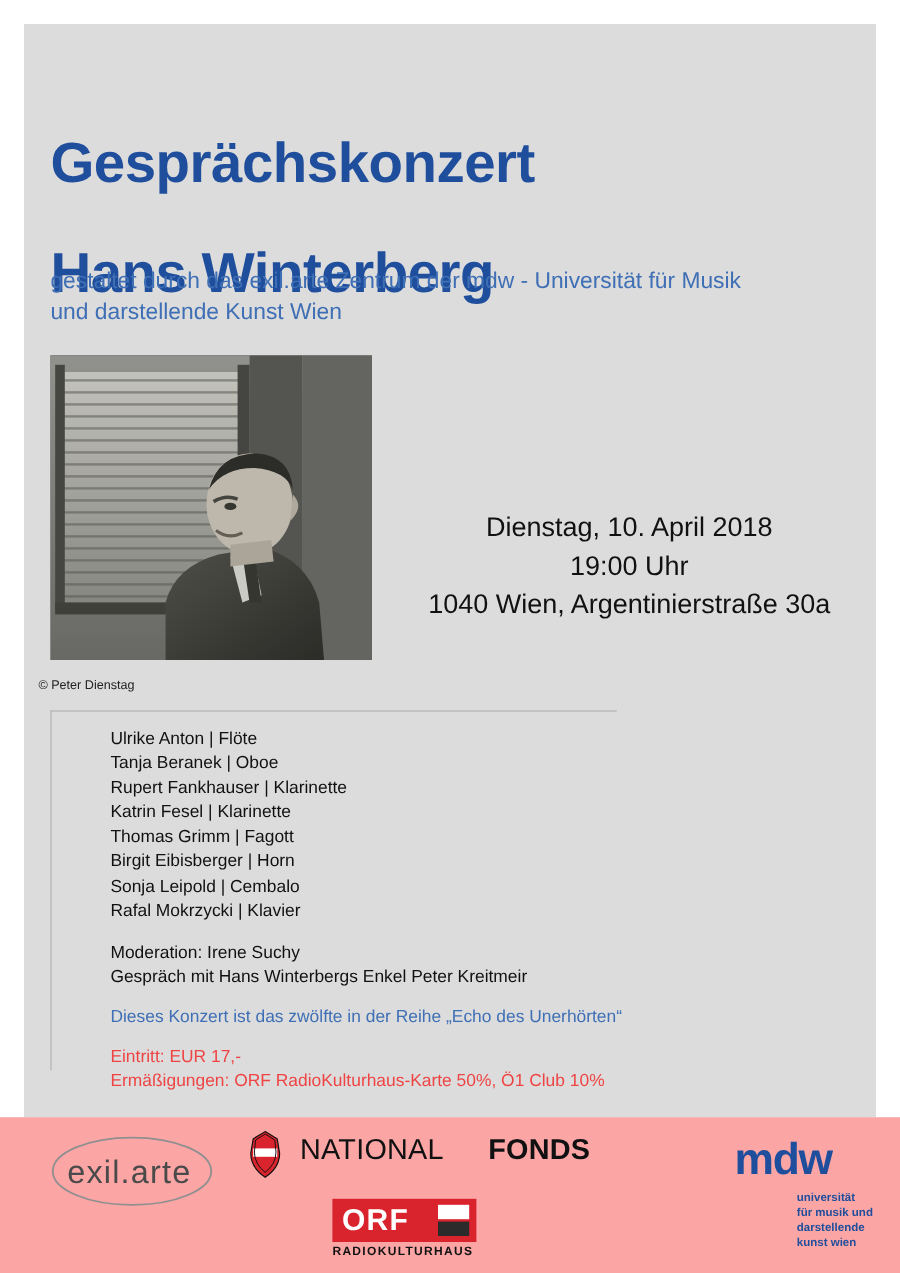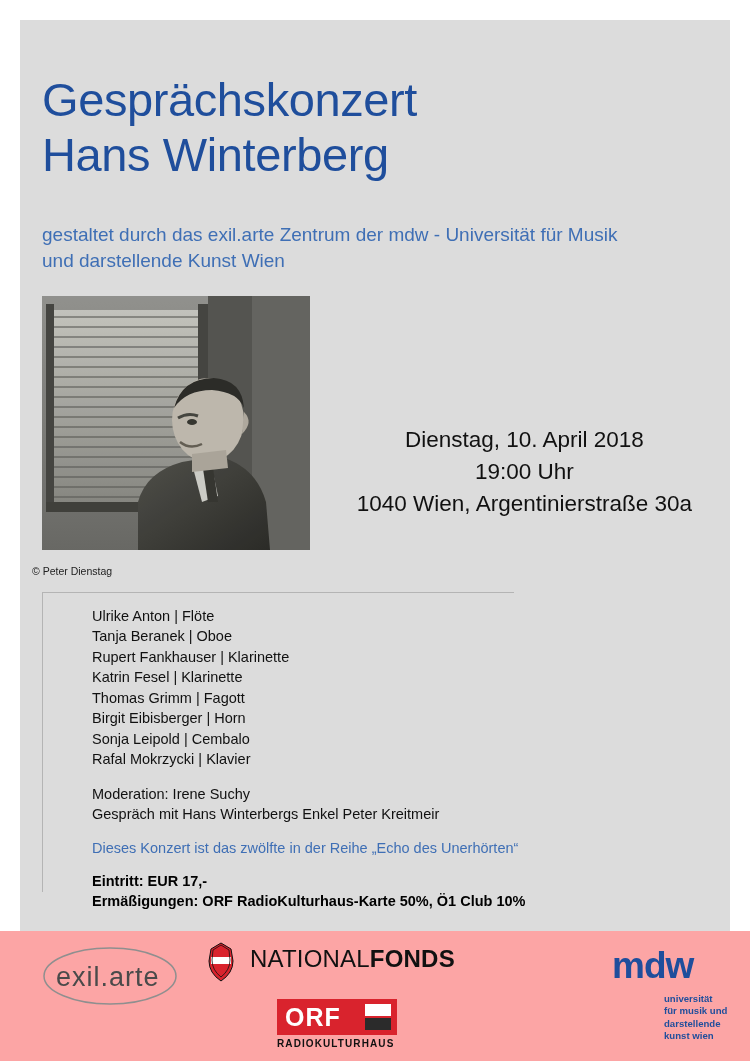--- a/index.html
+++ b/index.html
@@ -31,23 +31,24 @@
   }
   .title-block {
     position: absolute;
     left: 42px;
     top: 72px;
     width: 650px;
   }
   .title-line {
     color: #1f4e9c;
     font-size: 47px;
-    font-weight: normal;
+    font-weight: bold;
     line-height: 1.18;
     letter-spacing: -0.4px;
+    margin-top: 36px;
   }
   .subtitle {
     position: absolute;
     left: 42px;
     top: 222px;
     width: 600px;
     color: #3f6fb5;
     font-size: 19px;
     line-height: 1.38;
   }
@@ -115,23 +116,22 @@
     top: 838px;
     font-size: 14.5px;
     color: #3f6fb5;
     line-height: 1.41;
   }
   .tickets {
     position: absolute;
     left: 92px;
     top: 871px;
     font-size: 14.5px;
-    color: #000000;
+    color: #ef4444;
     line-height: 1.41;
-    font-weight: bold;
   }
   
   .footer {
     position: absolute;
     left: 0;
     top: 931px;
     width: 750px;
     height: 130px;
     background: #fca5a5;
   }
@@ -154,21 +154,21 @@
     left: 0; top: 2px;
     width: 42px; height: 44px;
   }
   .nf-title {
     position: absolute;
     left: 50px; top: 6px;
     font-size: 24px;
     letter-spacing: 0.2px;
     color: #111;
   }
-  .nf-title b { font-weight: bold; }
+  .nf-title b { font-weight: bold; margin-left: 37px; }
   .nf-sub {
     position: absolute;
     left: 50px; top: 36px;
     font-size: 10.2px;
     letter-spacing: 0.1px;
     color: #111;
   }
   .logo-orf {
     position: absolute;
     left: 277px;

